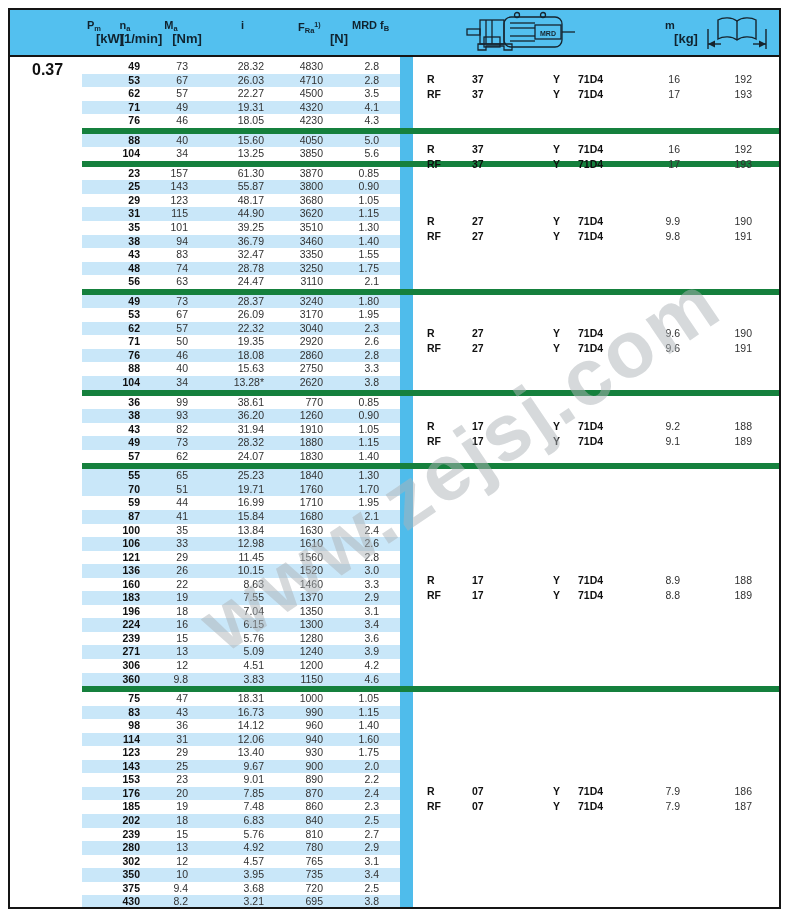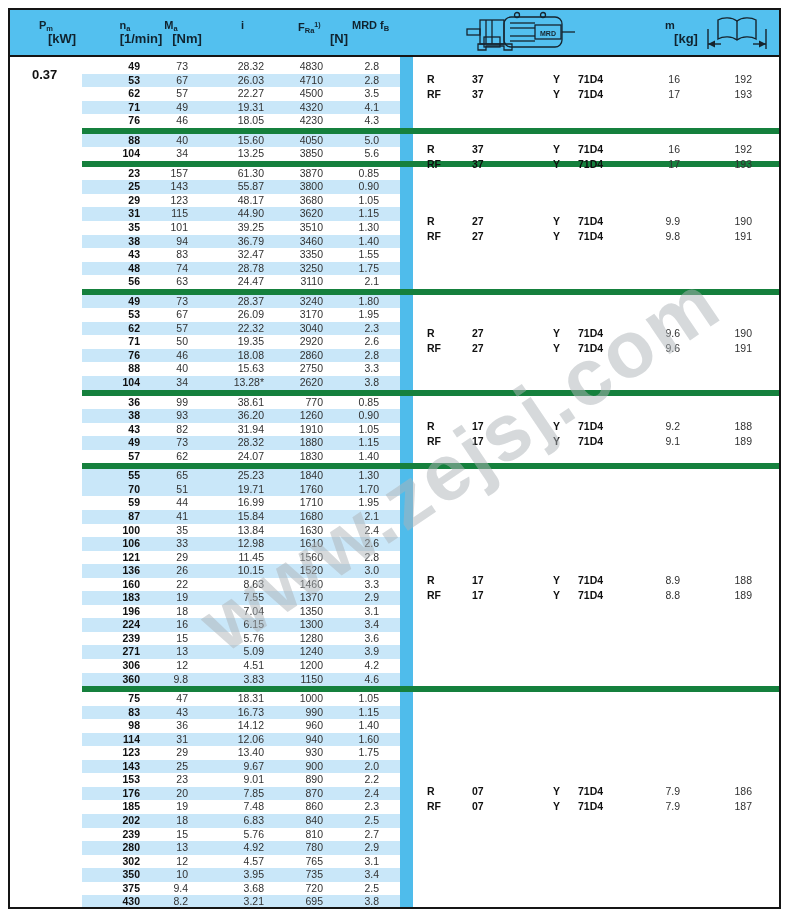--- a/index.html
+++ b/index.html
@@ -13,33 +13,33 @@
   }
   
   .thead{
     position:relative;height:45px;background:#53c0ef;border-bottom:2px solid #151515;
   }
   .hcell{position:absolute;text-align:center;color:#10232f;font-weight:bold;}
   .h1{font-size:11px;height:14px;line-height:14px;}
   .h2{font-size:13px;height:13px;line-height:13px;margin-left:32px;}
   .sub{font-size:7.5px;vertical-align:-2px;}
   .sup{font-size:7px;vertical-align:4px;}
-  .h-pm{left:0;top:8px;width:72px;}
+  .h-pm{left:0;top:8px;width:72px;padding-left:48px;}
   .h-na{left:75px;top:8px;width:80px;}
   .h-ma{left:130px;top:8px;width:62px;}
   .h-i{left:205px;top:8px;width:55px;}
   .h-fra{left:288px;top:8px;width:70px;text-align:left;}
   .h-mrd{left:342px;top:8px;width:85px;text-align:left;}
   .h-m{left:630px;top:8px;width:60px;}
   .icon-motor{position:absolute;left:455px;top:1px;}
   .icon-book{position:absolute;left:695px;top:5px;}
   
   .tbody{position:relative;height:850px;padding-top:3px;box-sizing:border-box;}
   .vbar{position:absolute;left:390px;top:0;bottom:0;width:13px;background:#4fbceb;z-index:0;}
-  .pm-value{position:absolute;left:22px;top:10px;font-size:13px;font-weight:bold;color:#111;z-index:2;}
+  .pm-value{position:absolute;left:22px;top:4px;font-size:16px;font-weight:bold;color:#111;z-index:2;}
   .group{position:relative;margin-left:72px;width:697px;border-bottom:6px solid #15803d;z-index:1;}
   .group.g7{border-bottom:none;}
   .row{position:relative;height:13.56px;line-height:13.6px;font-size:10.5px;color:#323232;}
   .row.alt{background:linear-gradient(#c9e7f9,#c9e7f9) 0 0/318px 100% no-repeat;}
   .c{position:absolute;top:0;text-align:right;}
   .c-na{left:0;width:58px;font-weight:bold;color:#101010;}
   .c-ma{left:62px;width:44px;}
   .c-i{left:112px;width:70px;}
   .c-fra{left:187px;width:54px;}
   .c-fb{left:247px;width:50px;}

